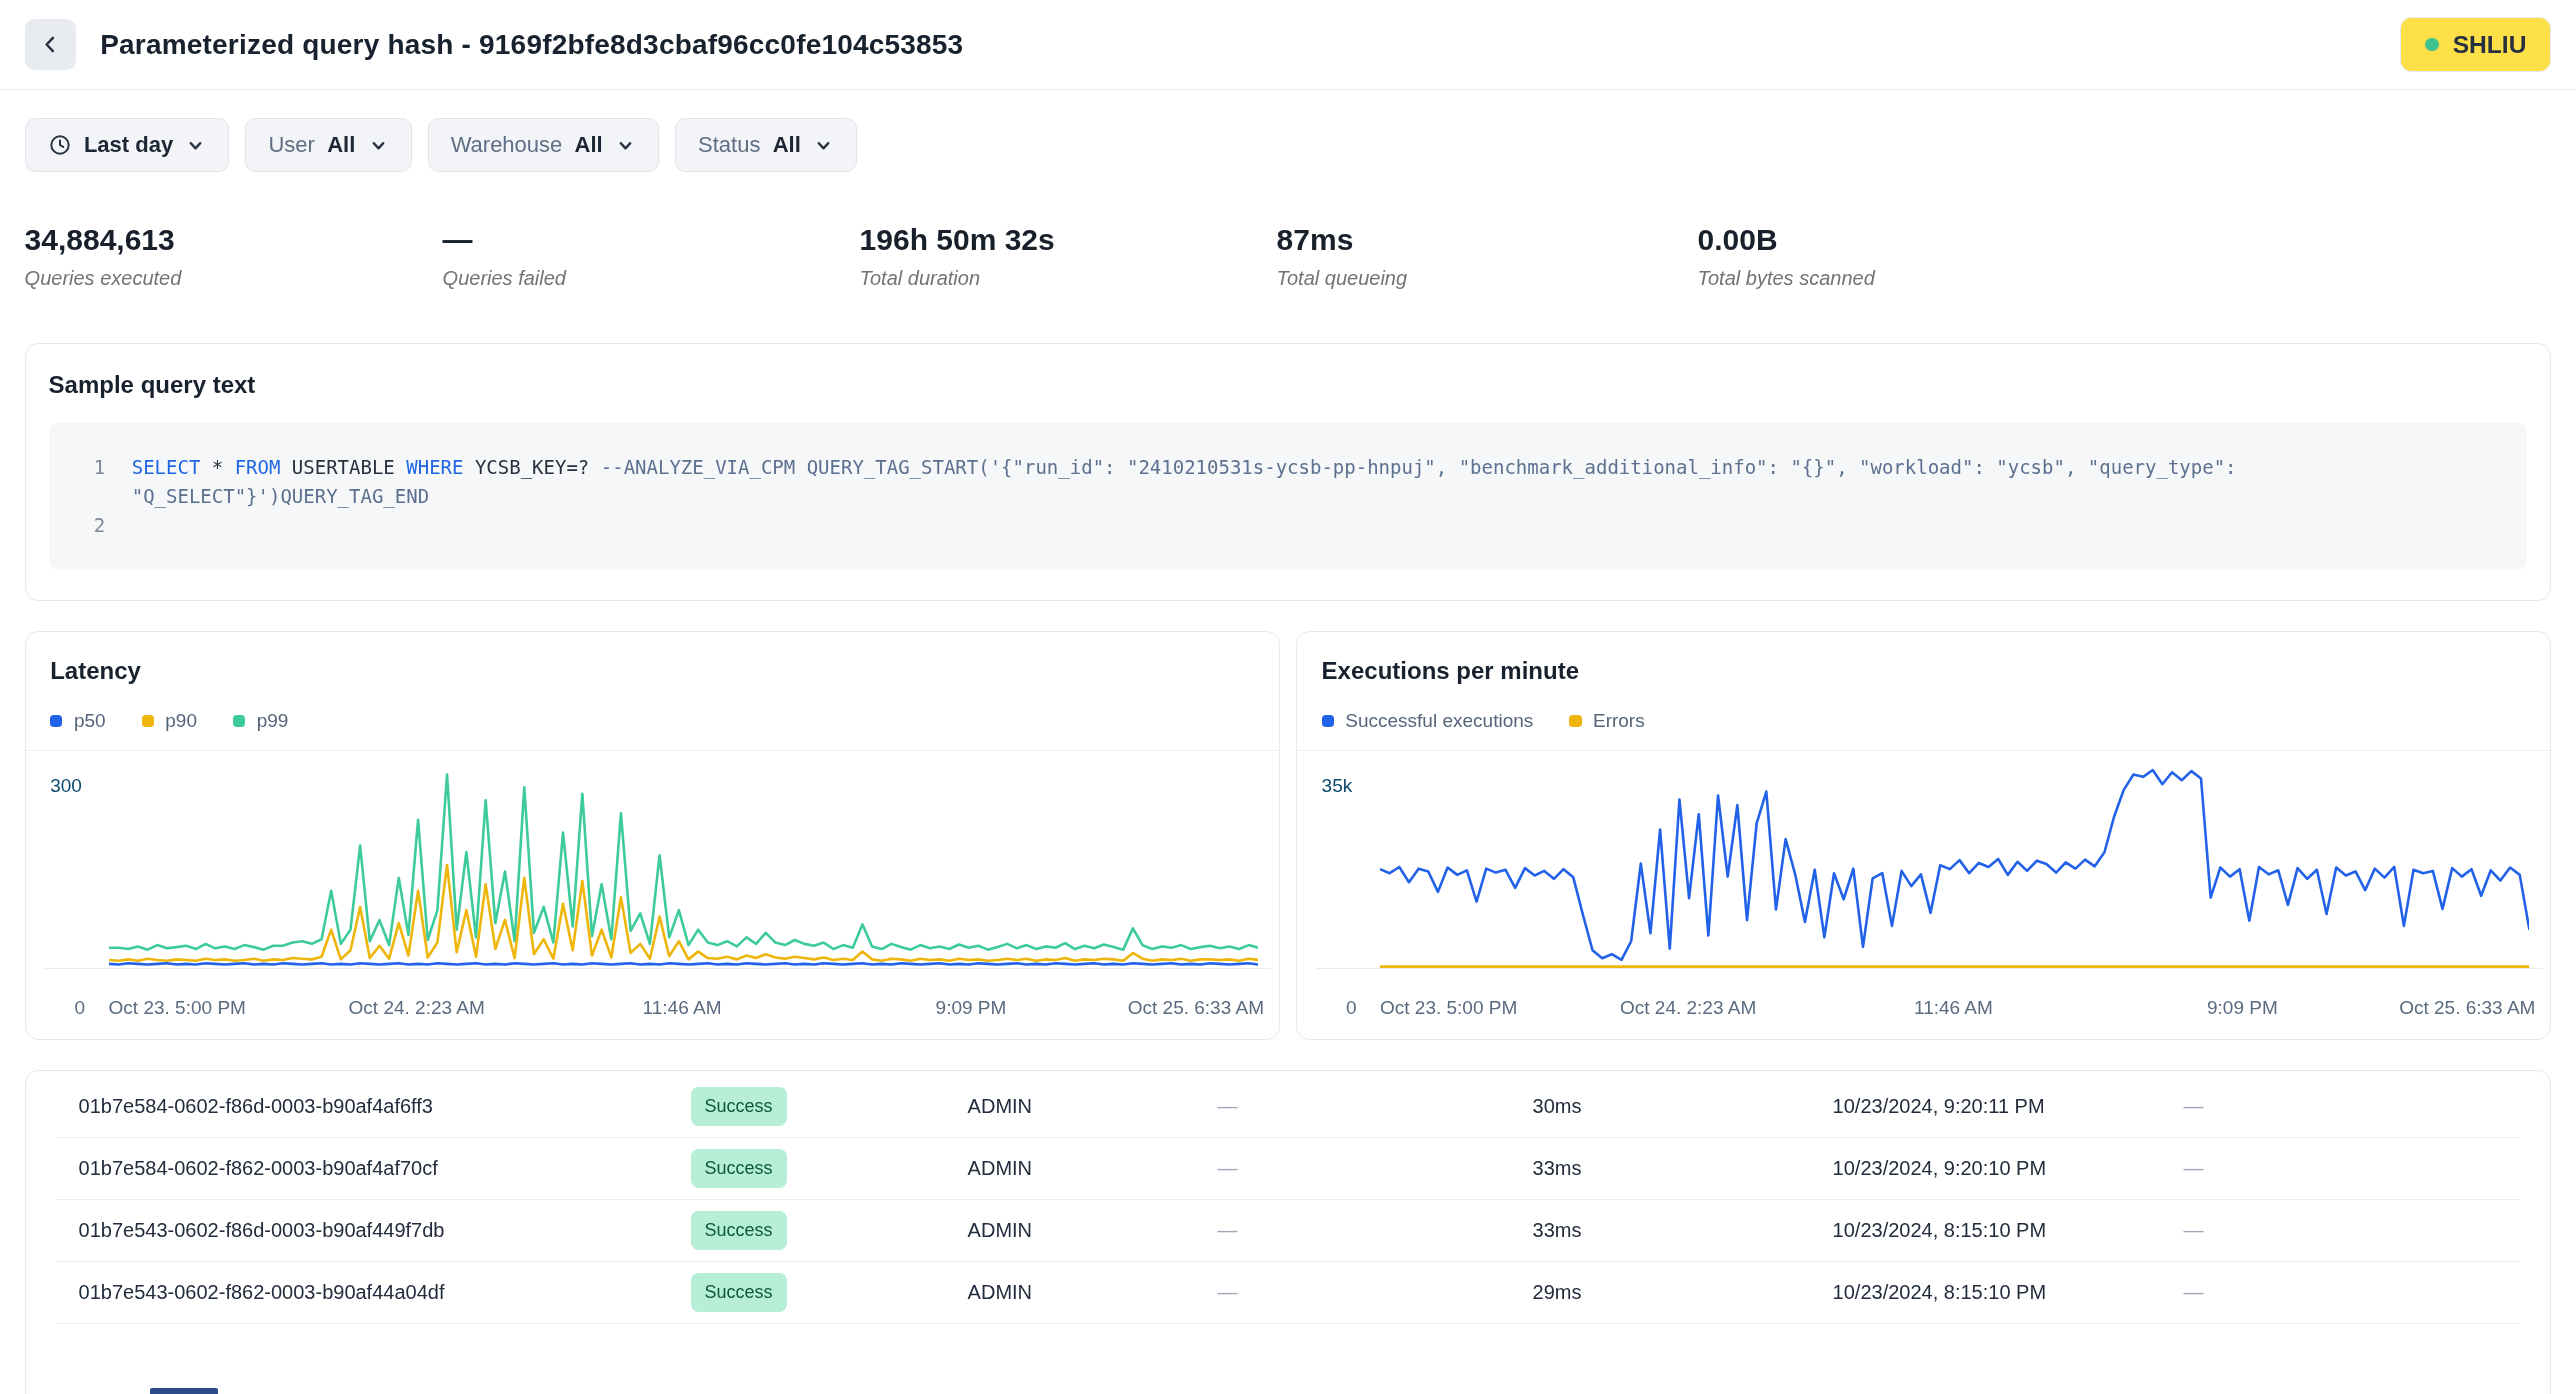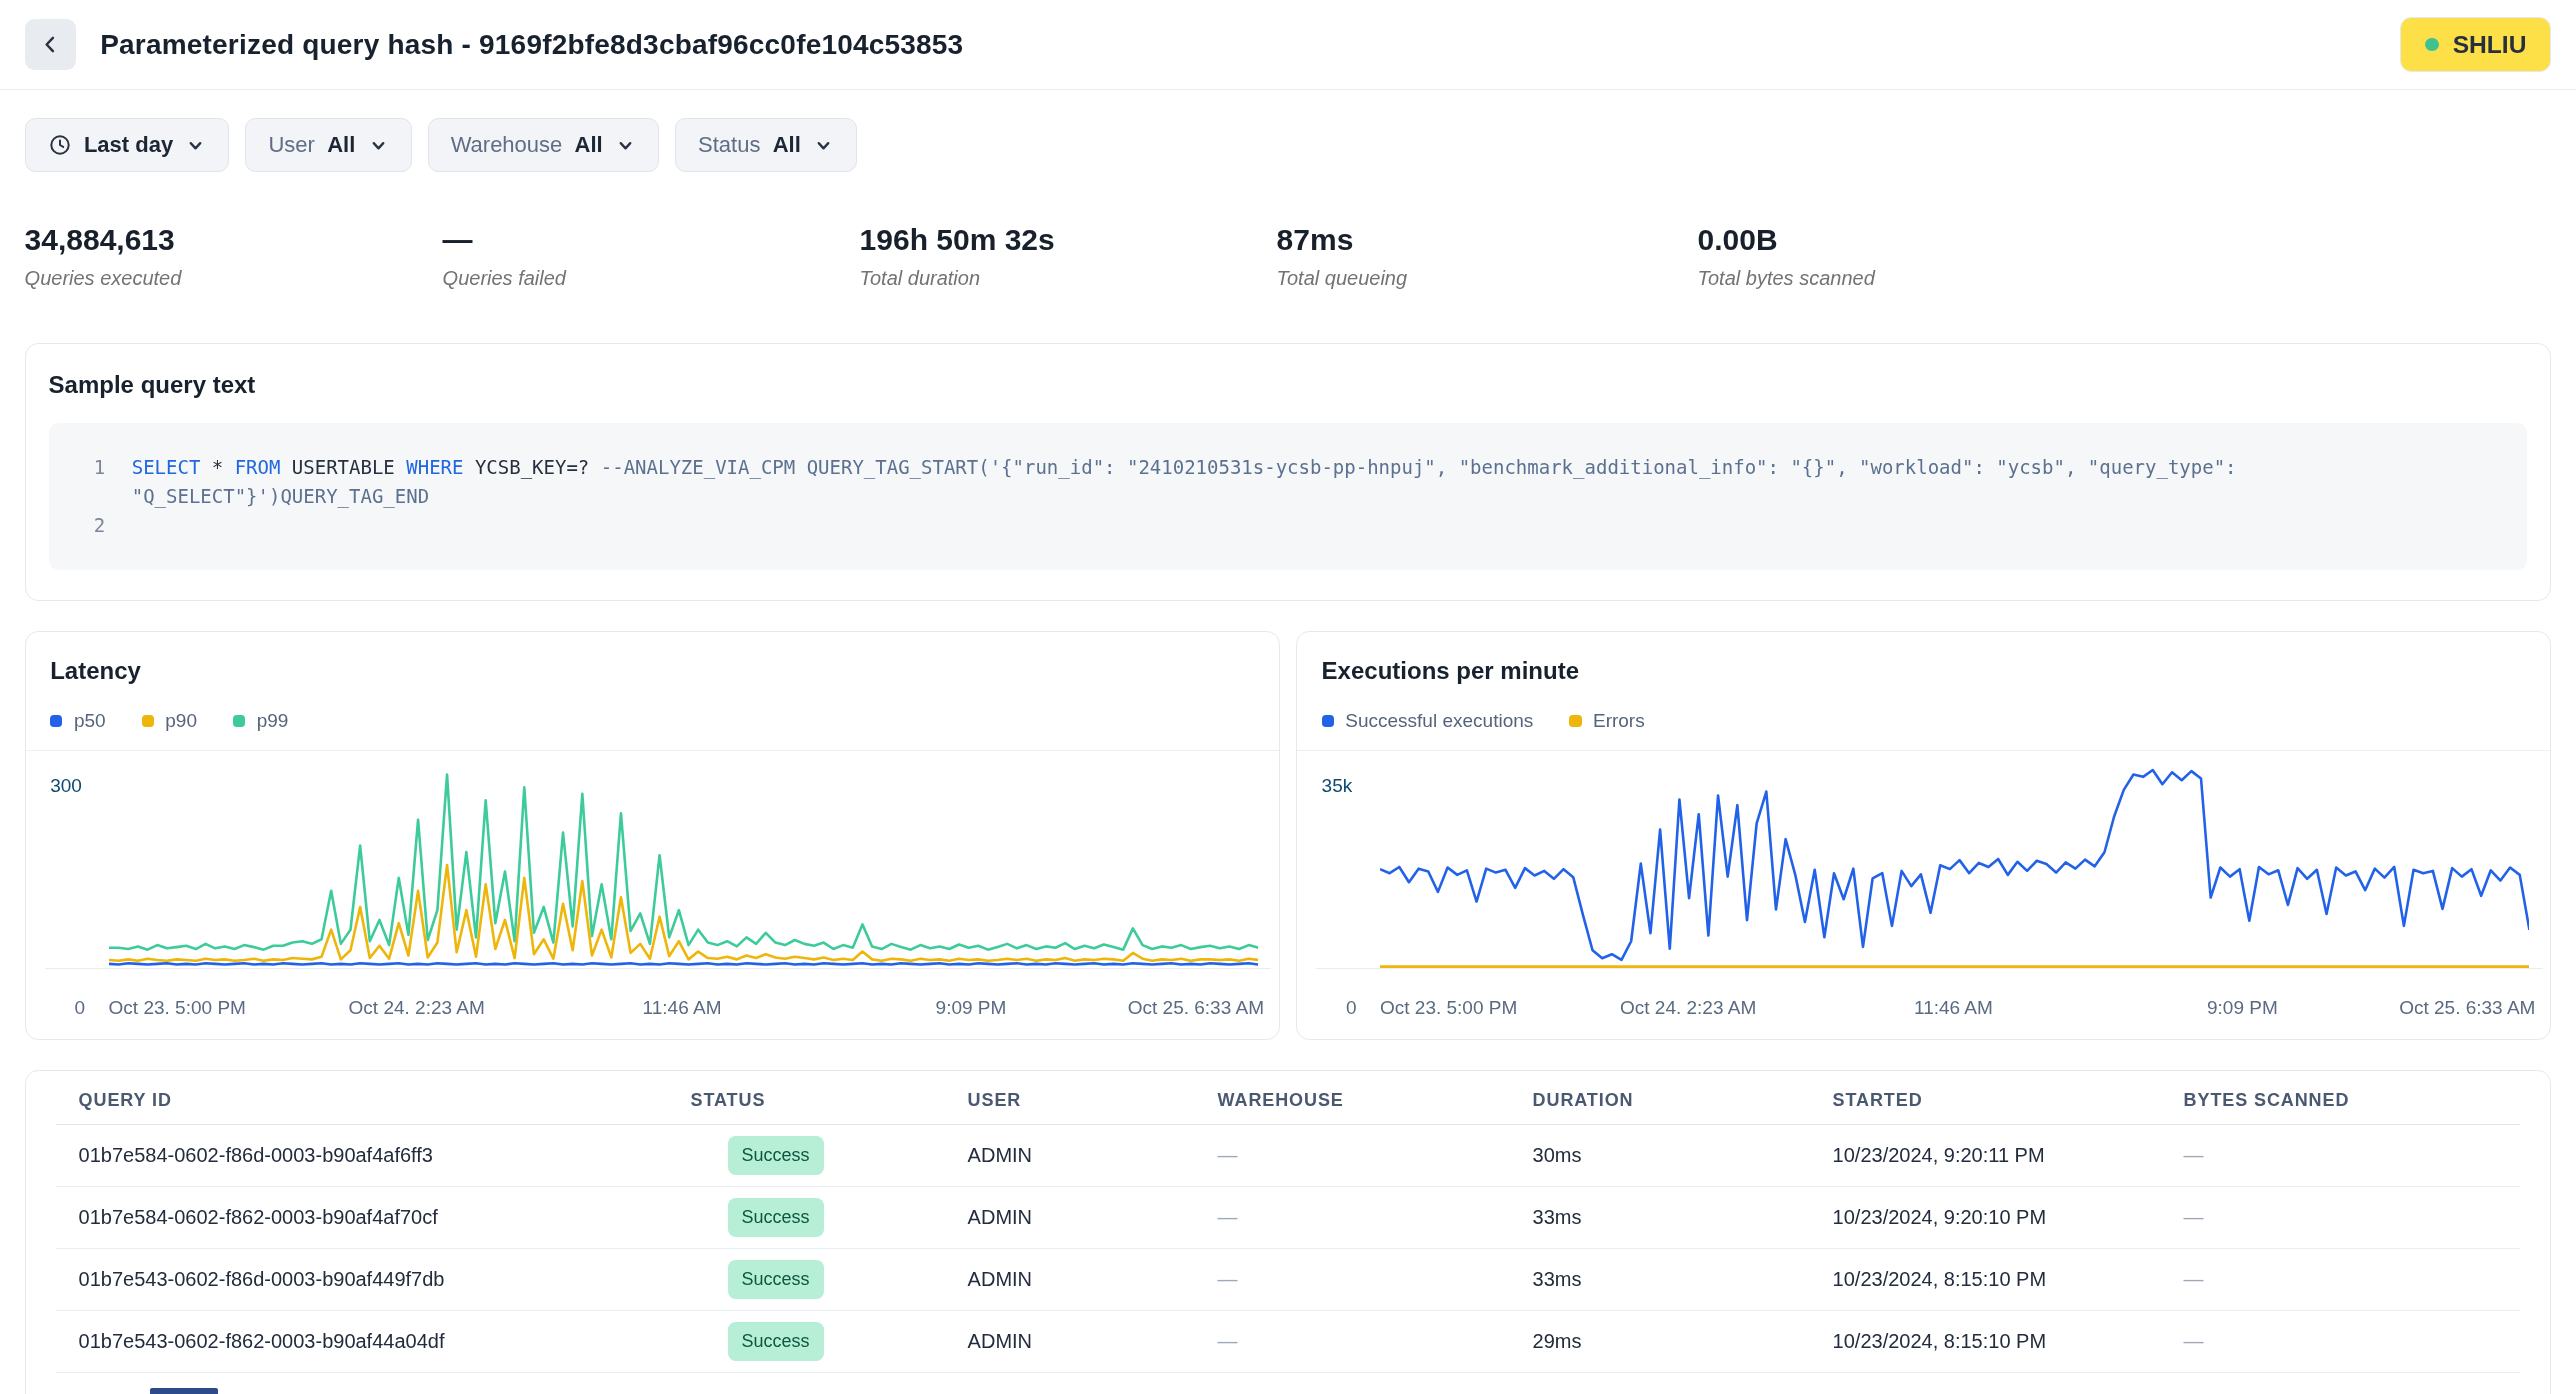--- a/index.html
+++ b/index.html
@@ -75,21 +75,21 @@
   
   .table-panel { margin: 30px 24.6px 0; padding: 5.7px 30px 0; min-height: 379px; }
   .tbl-header, .tbl-row { display: grid; grid-template-columns: 635px 277px 250px 315px 300px 351px 1fr;
     align-items: center; }
   .tbl-header { height: 49px; font-size: 18px; font-weight: 700; letter-spacing: 0.05em;
     text-transform: uppercase; color: #4a5870; border-bottom: 1.9px solid #dfe4ea; }
   .hcell:first-child, .cell:first-child { padding-left: 23px; }
   .tbl-row { height: 62px; font-size: 20px; color: #222c3c; border-bottom: 1.9px solid #e9ecf0; cursor: pointer; }
   .cell-dash { color: #9fa9b7; }
   .badge { display: inline-block; padding: 9px 14px; border-radius: 7.6px; background: #b7efd6;
-    color: #0d5740; font-size: 18px; font-weight: 500; margin-left: 37px; }
+    color: #0d5740; font-size: 18px; font-weight: 500; }
 
   .bottom-artifact { position: absolute; left: 150px; bottom: 0; width: 68px; height: 5.7px;
     background: #2d4a8a; border-radius: 1.9px 1.9px 0 0; }
 </style>
 </head>
 <body>
 
 <header class="app-header">
   <button class="back-btn">
     <svg width="23" height="23" viewBox="0 0 24 24" fill="none">
@@ -244,29 +244,20 @@
         <span class="tick" style="left: 83px;">Oct 23. 5:00 PM</span>
         <span class="tick" style="left: 323px;">Oct 24. 2:23 AM</span>
         <span class="tick" style="left: 617px;">11:46 AM</span>
         <span class="tick" style="left: 910px;">9:09 PM</span>
         <span class="tick" style="right: 15px;">Oct 25. 6:33 AM</span>
       </div>
   </section>
 </div>
 
 <section class="panel table-panel">
-  <div class="tbl-header">
-      <div class="hcell">Query ID</div>
-      <div class="hcell">Status</div>
-      <div class="hcell">User</div>
-      <div class="hcell">Warehouse</div>
-      <div class="hcell">Duration</div>
-      <div class="hcell">Started</div>
-      <div class="hcell">Bytes scanned</div>
-    </div>
   <div>
       <div class="tbl-row">
         <div class="cell">01b7e584-0602-f86d-0003-b90af4af6ff3</div>
         <div class="cell"><span class="badge">Success</span></div>
         <div class="cell">ADMIN</div>
         <div class="cell cell-dash">—</div>
         <div class="cell">30ms</div>
         <div class="cell">10/23/2024, 9:20:11 PM</div>
         <div class="cell cell-dash">—</div>
       </div>

